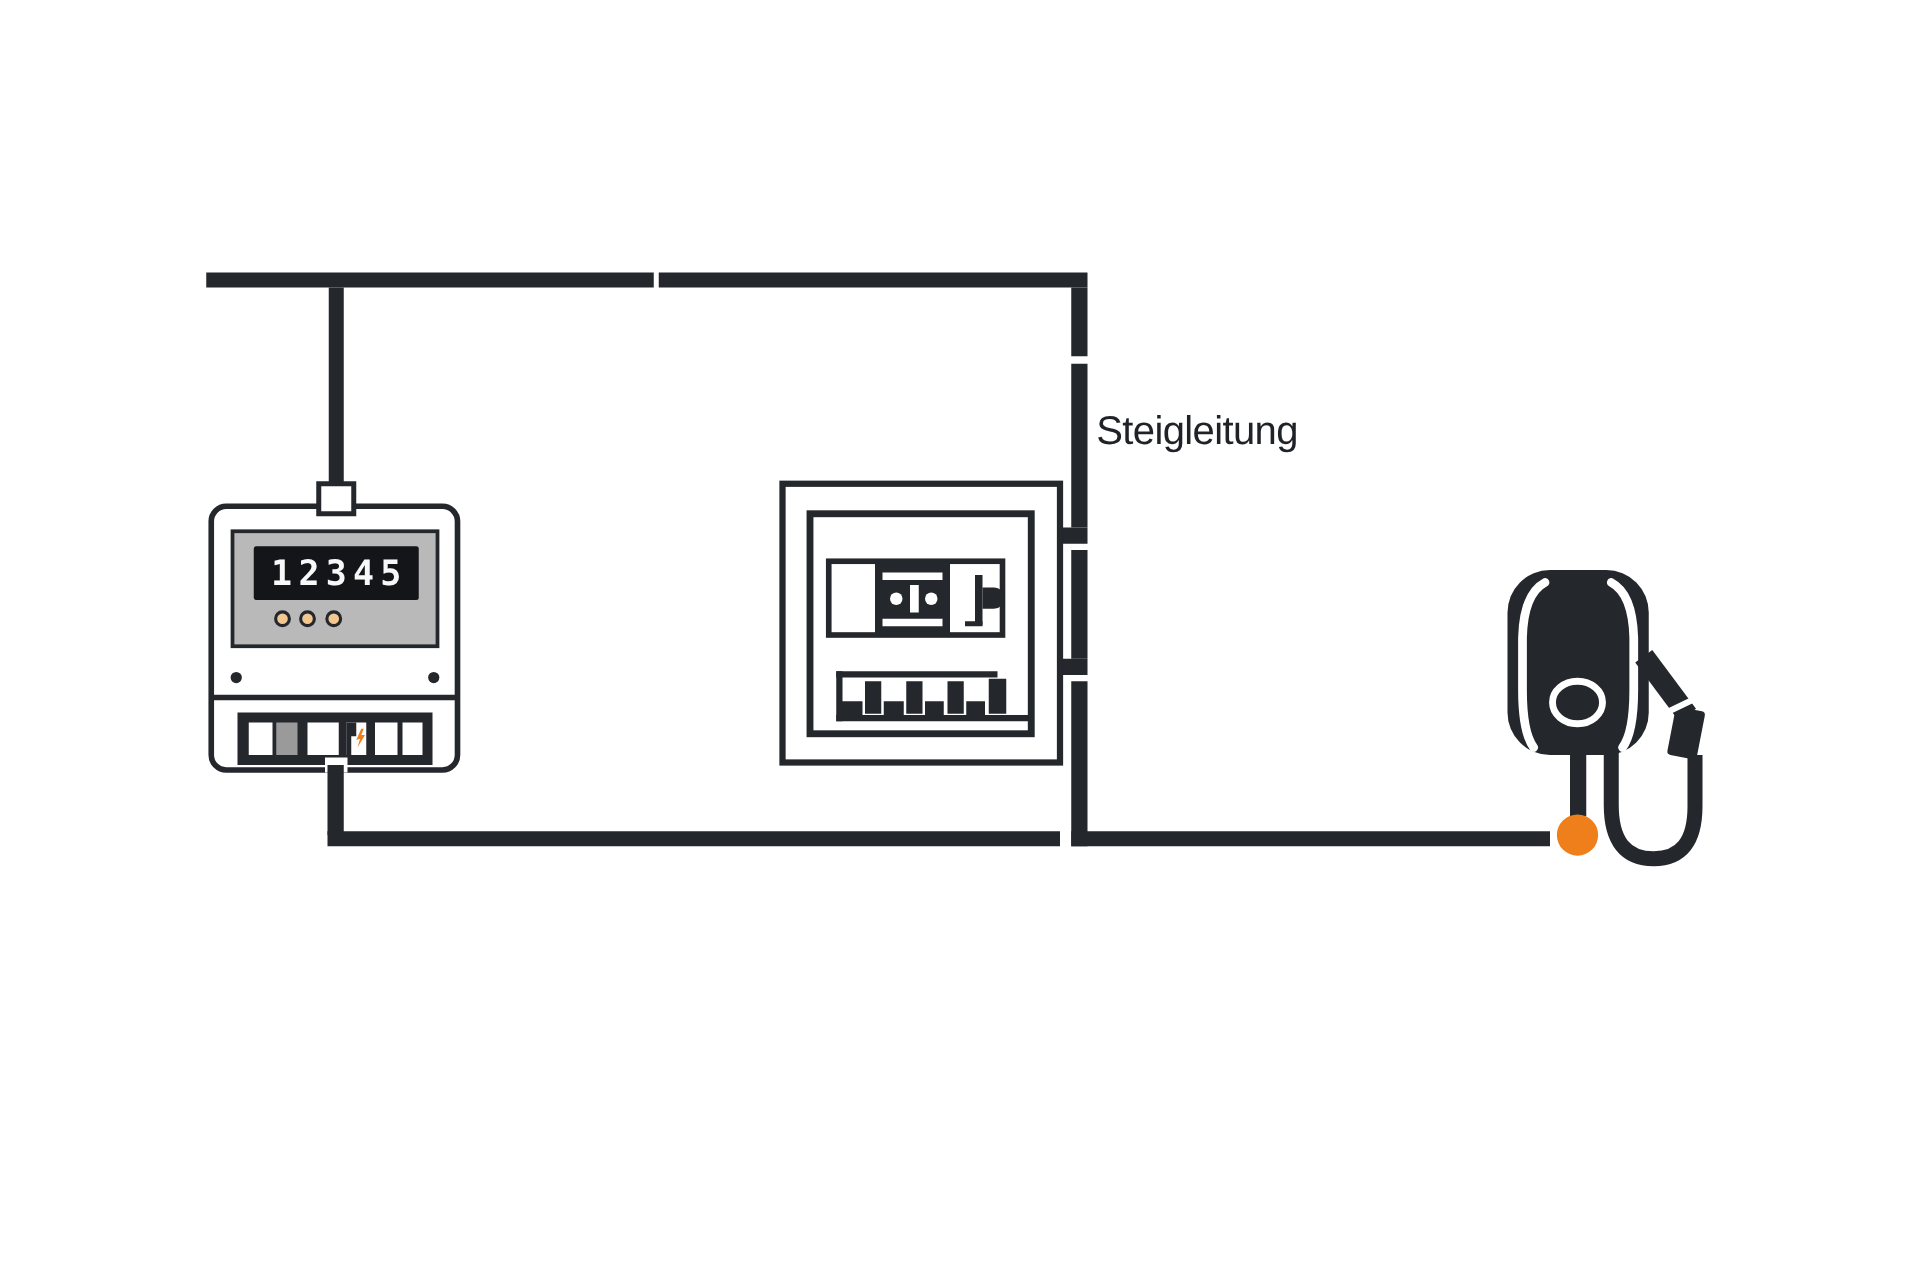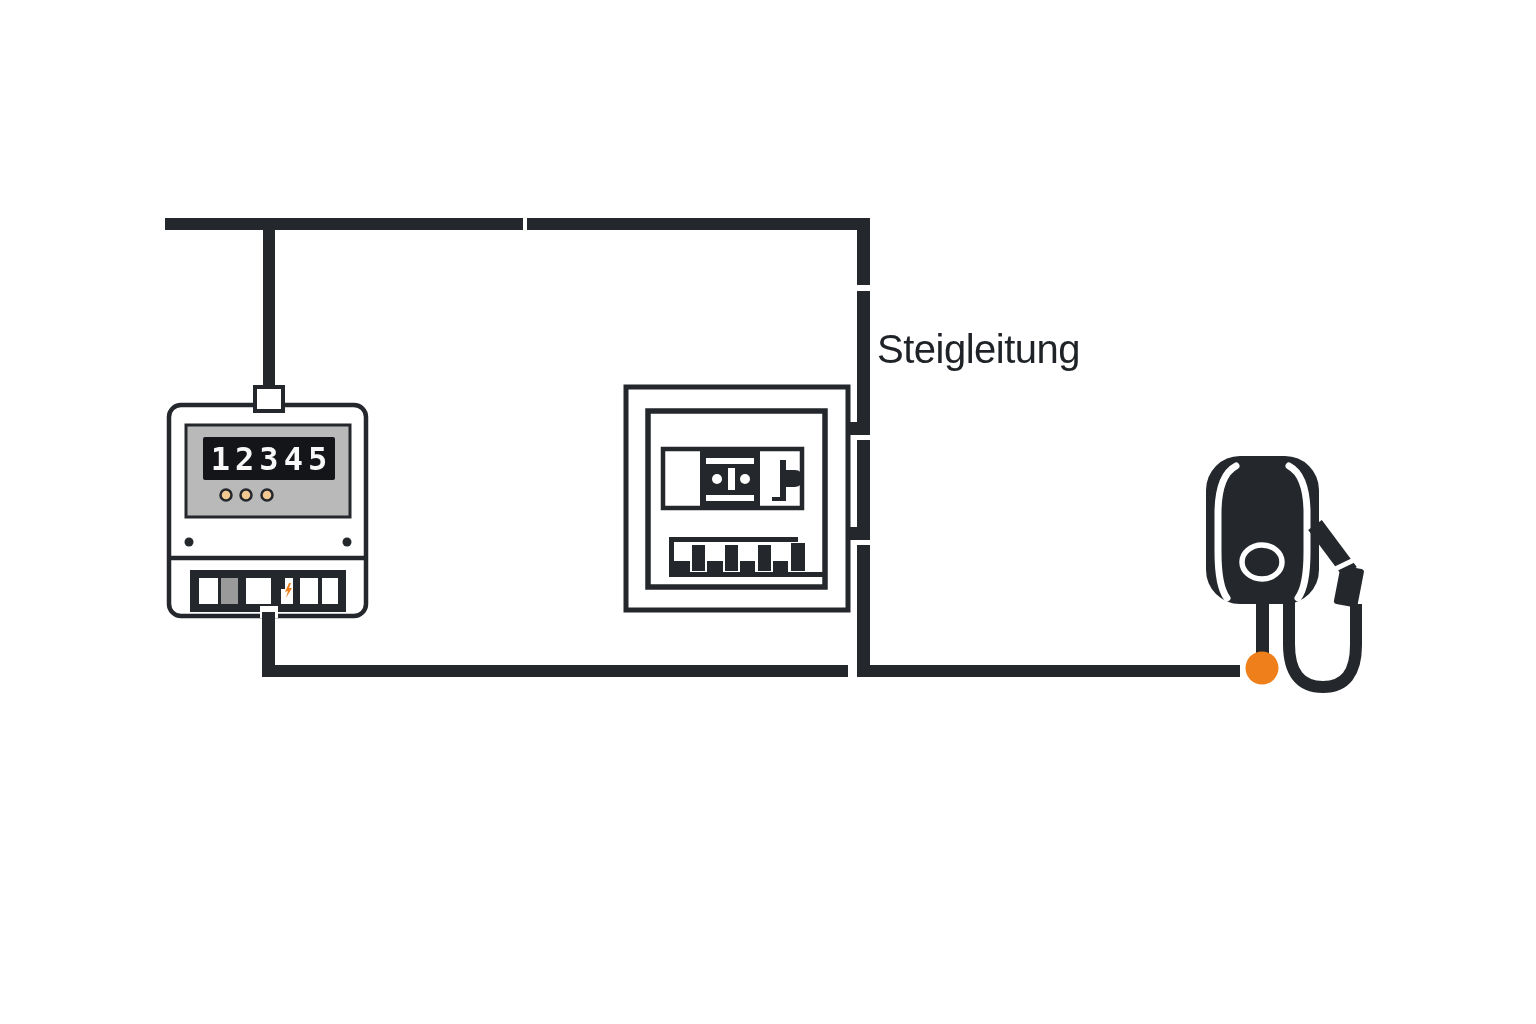--- a/index.html
+++ b/index.html
@@ -16,29 +16,29 @@
   .f-panel{fill:var(--panel-gray);}
   .f-display{fill:var(--display-bg);}
   .f-led{fill:var(--led-fill);stroke:var(--ink);stroke-width:2.5;}
   .f-cellgray{fill:var(--terminal-gray);}
   .f-orange{fill:var(--accent-orange);}
   .s-ink{stroke:var(--ink);fill:none;}
   .body-ink{fill:#ffffff;stroke:var(--ink);}
   .s-white{stroke:#ffffff;fill:none;}
   .riser-label{
     position:absolute;left:877px;top:327px;
-    font-size:40px;line-height:1.1;letter-spacing:-0.5px;
+    font-size:32px;line-height:1.1;letter-spacing:-0.5px;
     font-weight:500;color:var(--label-color);
     white-space:nowrap;
   }
   .meter-display-value{
     position:absolute;left:203px;top:437px;width:132px;height:43px;
     display:flex;align-items:center;justify-content:center;
     font-family:"DejaVu Sans Mono",monospace;
-    font-size:32px;font-weight:bold;letter-spacing:5px;
+    font-size:28px;font-weight:bold;letter-spacing:5px;
     color:var(--digit-color);
     padding-left:5px;box-sizing:border-box;
   }
 </style>
 </head>
 <body>
 
 <div class="canvas">
 
   <svg width="1536" height="1024" viewBox="0 0 1536 1024">

